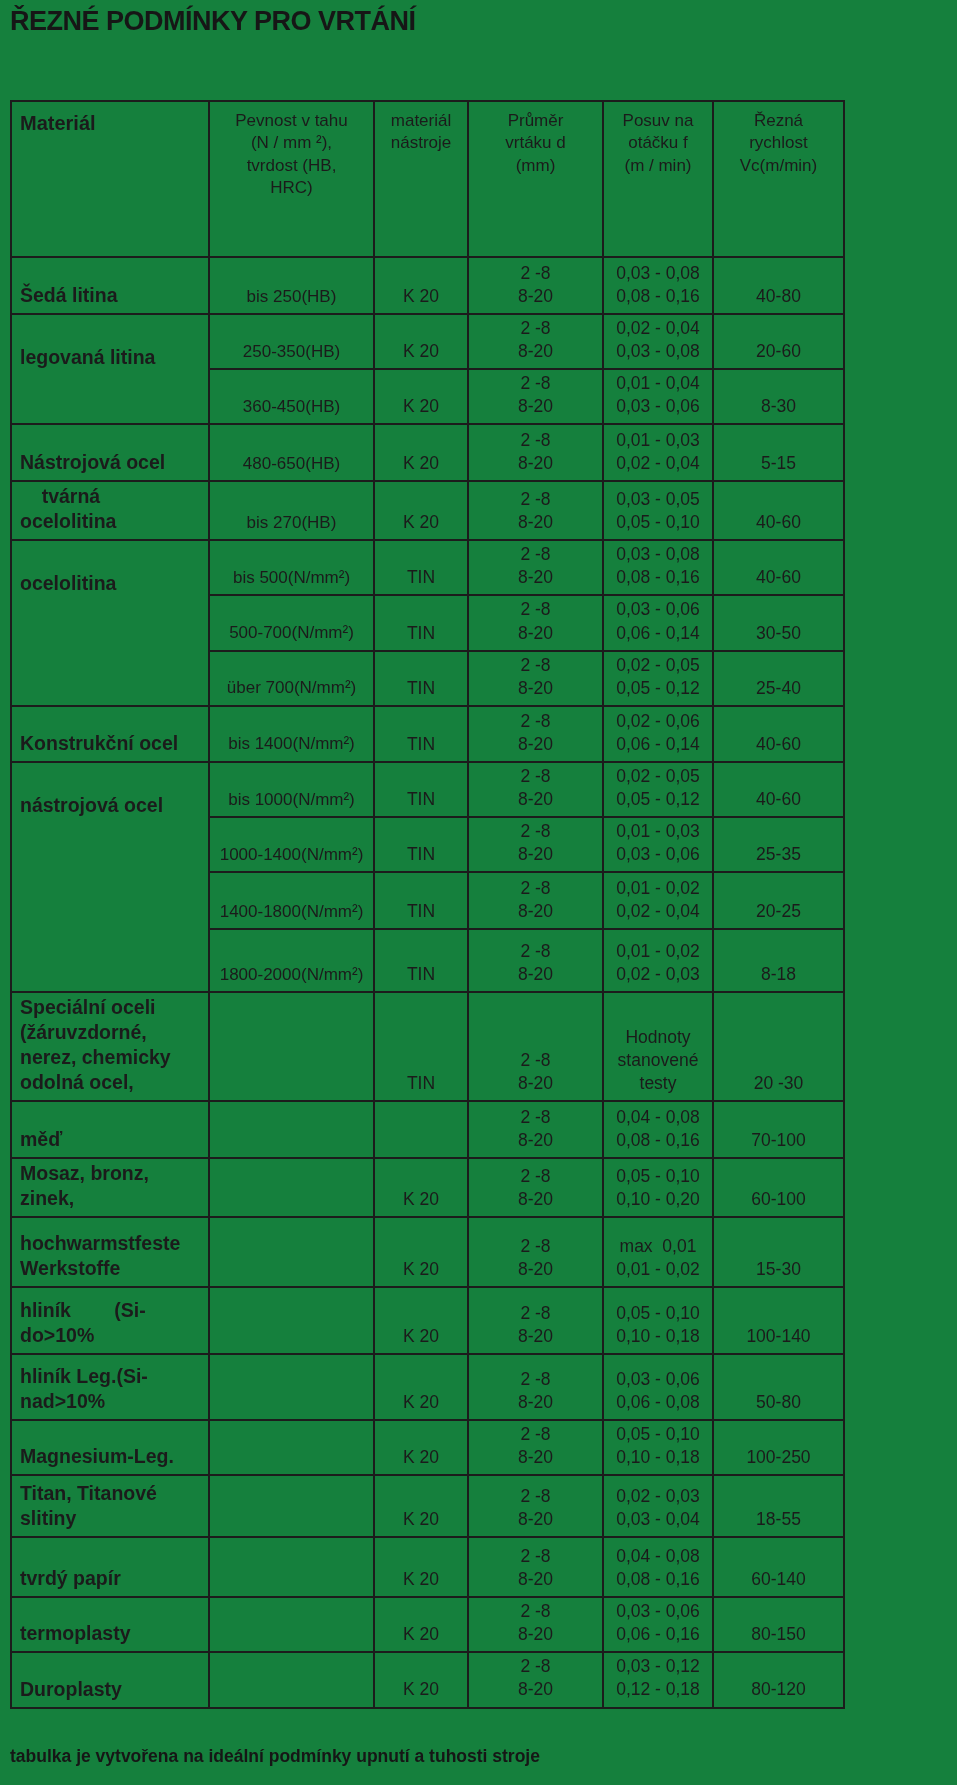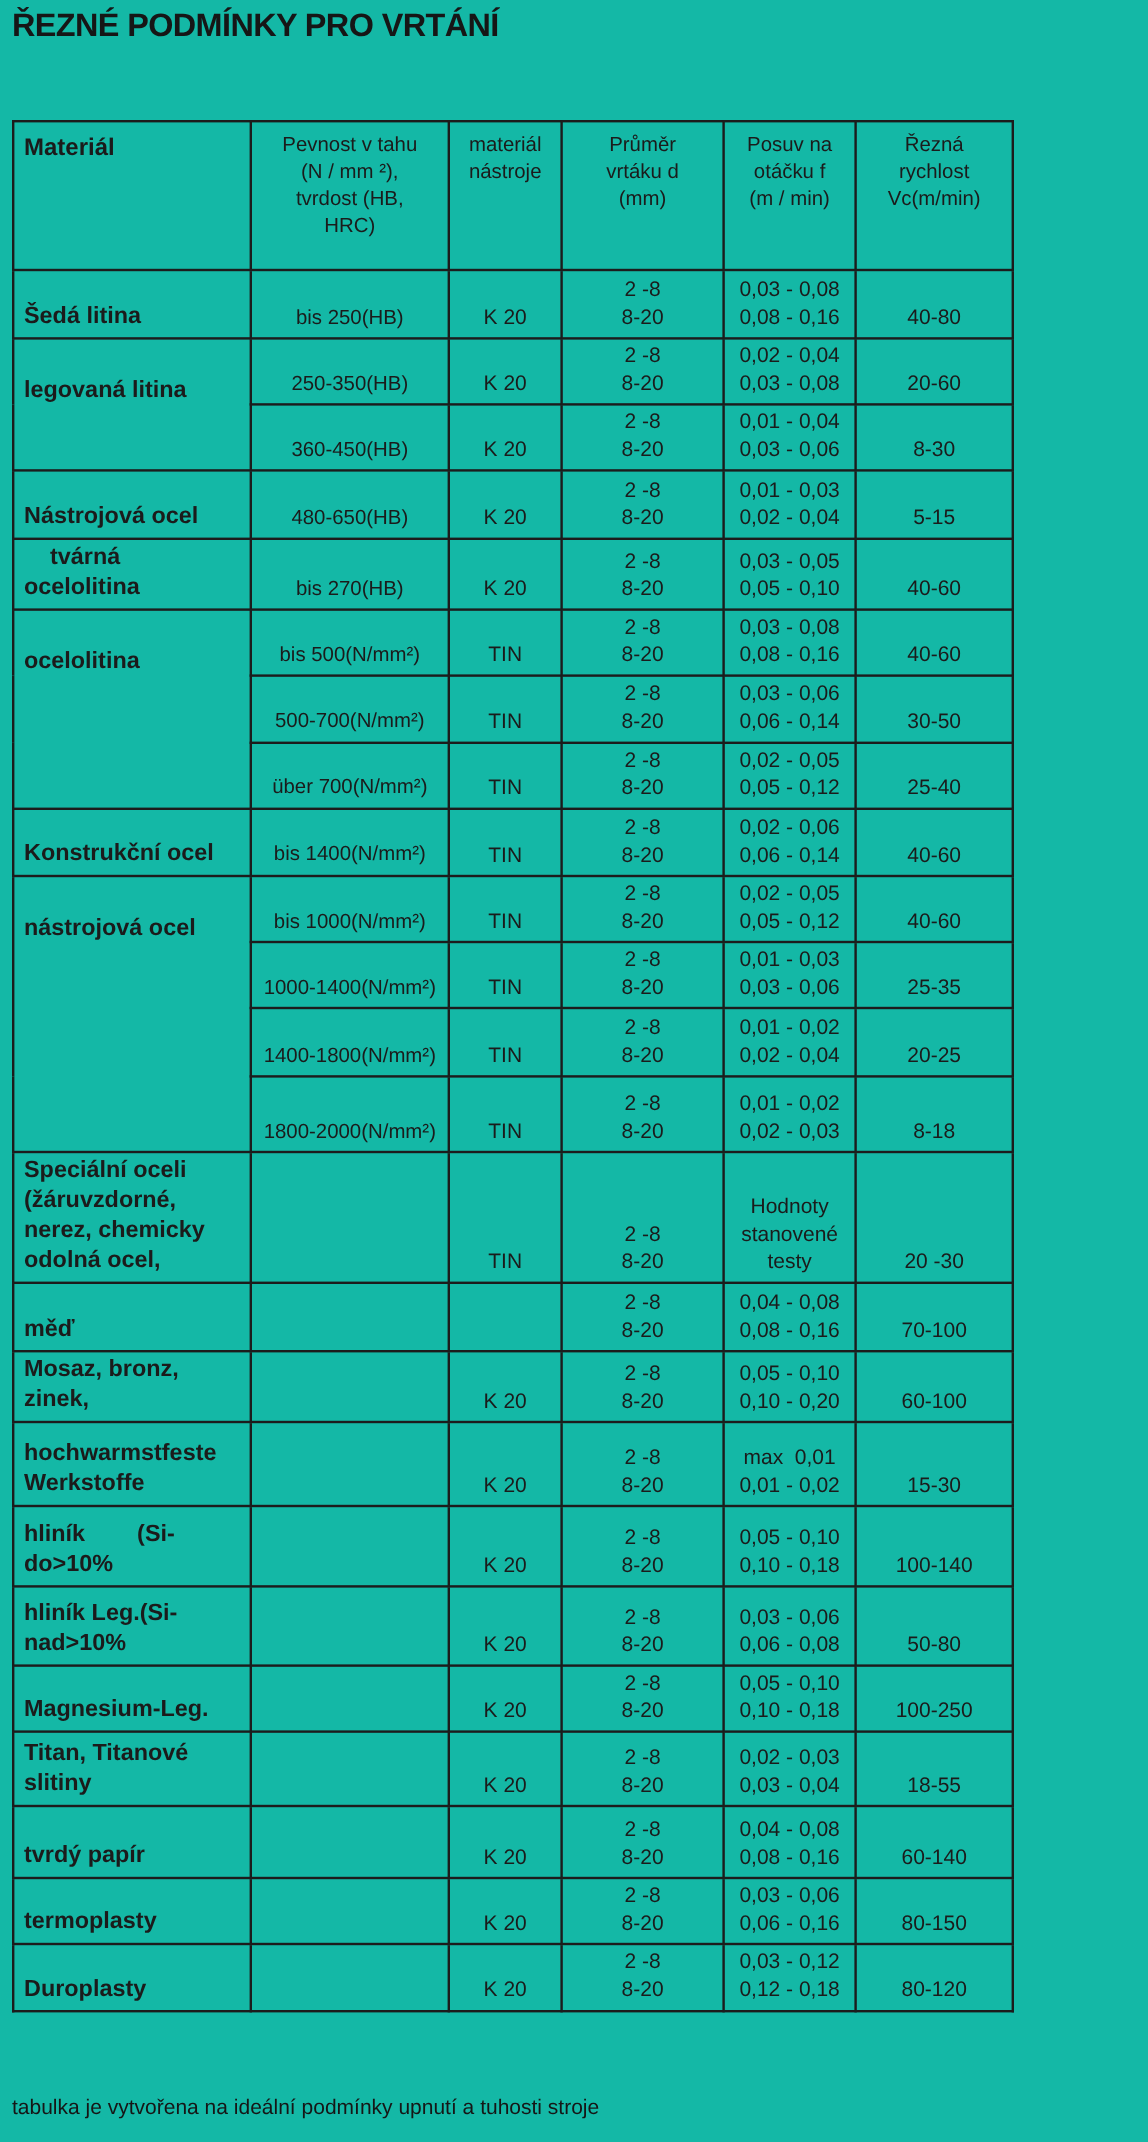--- a/index.html
+++ b/index.html
@@ -6,21 +6,21 @@
     margin: 0;
     padding: 0;
     background: #ffffff;
     font-family: "Liberation Sans", "DejaVu Sans", sans-serif;
     color: #1b1b1b;
   }
   .page {
     position: relative;
     width: 957px;
     height: 1785px;
-    background: #14b8a6;
+    background: #15803d;
     overflow: hidden;
   }
   .doc-title {
     position: absolute;
     top: 6px;
     left: 10px;
     margin: 0;
     font-size: 27px;
     font-weight: bold;
     letter-spacing: -0.5px;
@@ -74,21 +74,21 @@
     vertical-align: top;
     padding-top: 30px;
   }
   .cond td.pev { font-size: 17px; border-radius: 23px; }
   .footer-note {
     position: absolute;
     top: 1746px;
     left: 10px;
     margin: 0;
     font-size: 17.5px;
-    font-weight: normal;
+    font-weight: bold;
     color: #161616;
     white-space: pre;
   }
 </style>
 </head>
 <body>
 
 <div class="page">
 
   <h1 class="doc-title">ŘEZNÉ PODMÍNKY PRO VRTÁNÍ</h1>
@@ -96,21 +96,21 @@
   <table class="cond">
     <colgroup>
       <col style="width:198px">
         <col style="width:165px">
         <col style="width:94px">
       <col style="width:135px">
         <col style="width:110px">
         <col style="width:131px">
     </colgroup>
     <thead>
-      <tr style="height:124px">
+      <tr style="height:156px">
         <th class="h-material">Materiál</th>
         <th>Pevnost v tahu
 (N / mm ²),
 tvrdost (HB,
 HRC)</th>
         <th>materiál
 nástroje</th>
         <th>Průměr
 vrtáku d
 (mm)</th>

